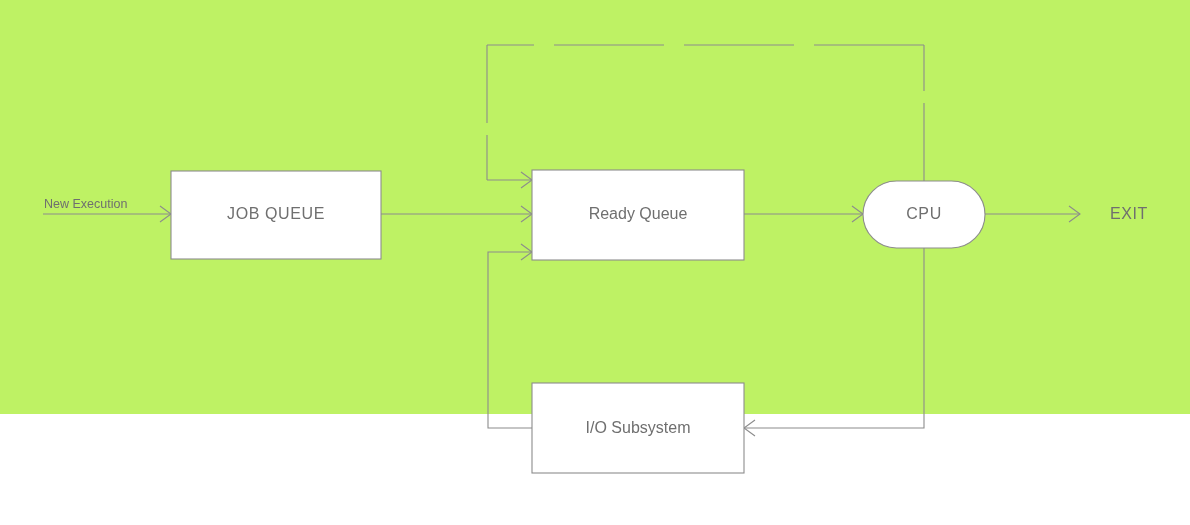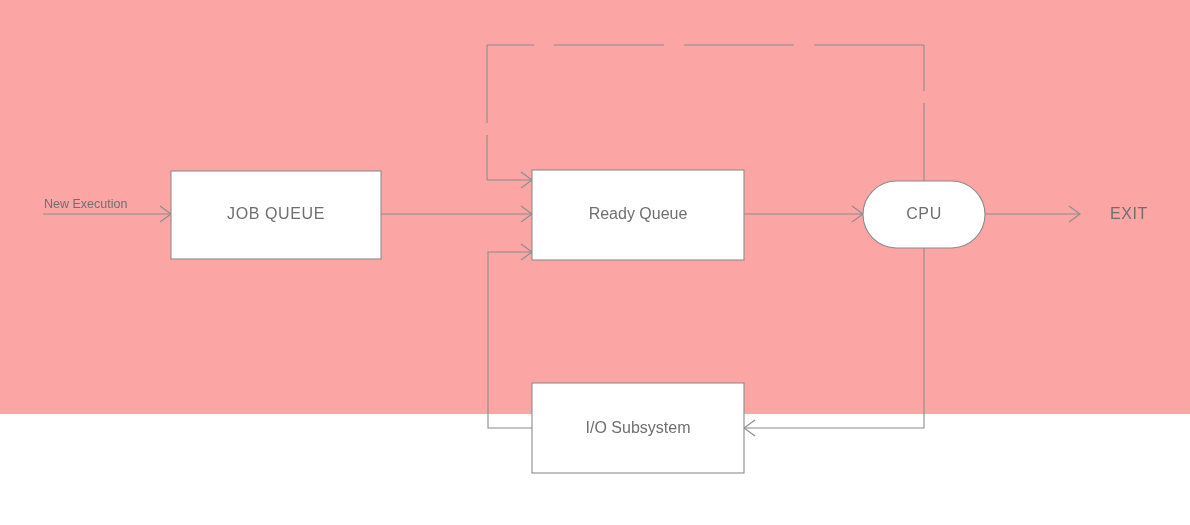--- a/index.html
+++ b/index.html
@@ -10,21 +10,21 @@
   body {
     width: 1190px;
     height: 525px;
     font-family: "Liberation Sans", sans-serif;
     overflow: hidden;
   }
   #diagram-canvas {
     position: relative;
     width: 1190px;
     height: 414px;
-    background: #fca5a5;
+    background: #bef264;
   }
   svg.flow {
     position: absolute;
     top: 0;
     left: 0;
     width: 1190px;
     height: 525px;
   }
   .node-shape {
     fill: #ffffff;

